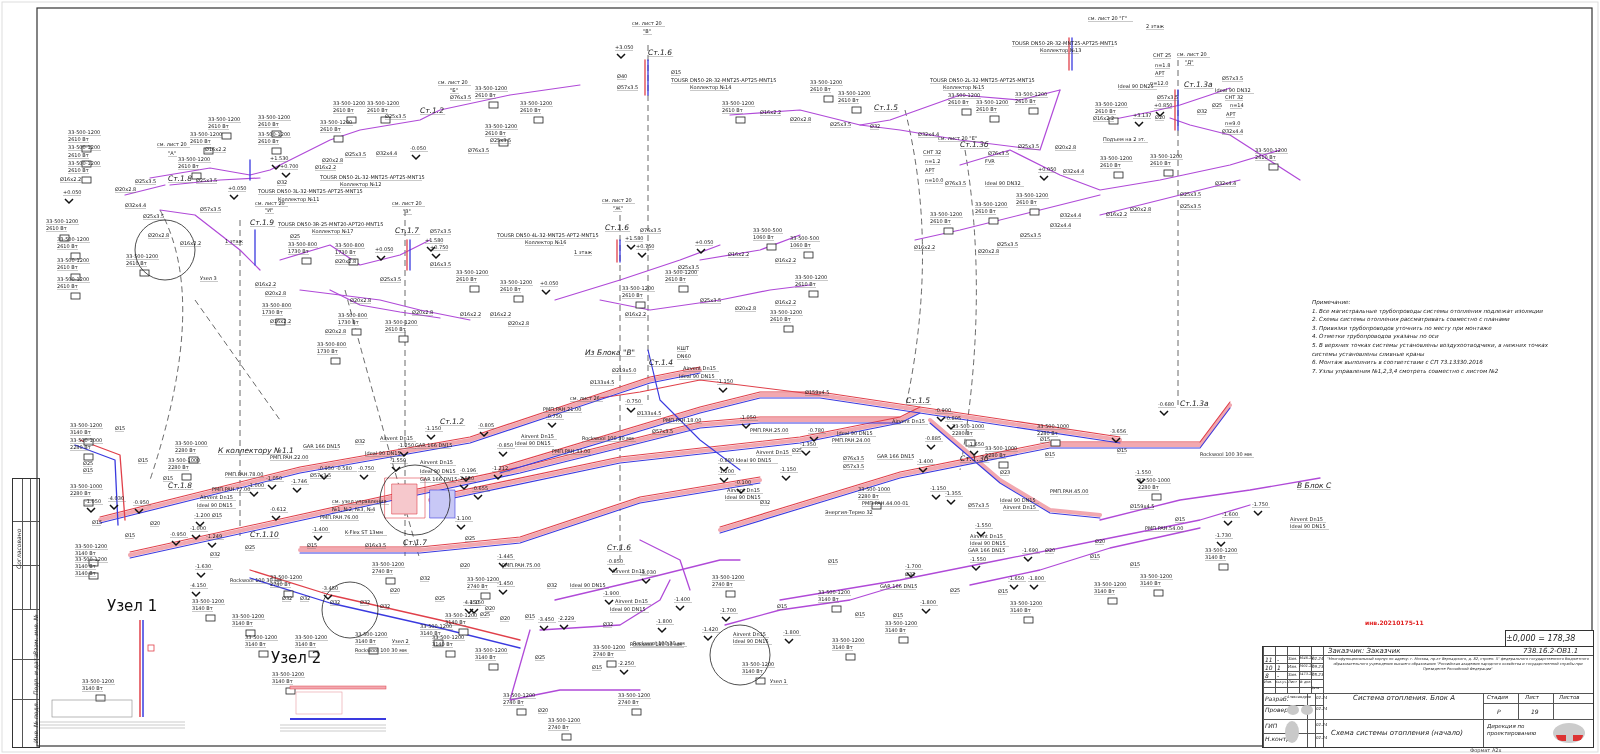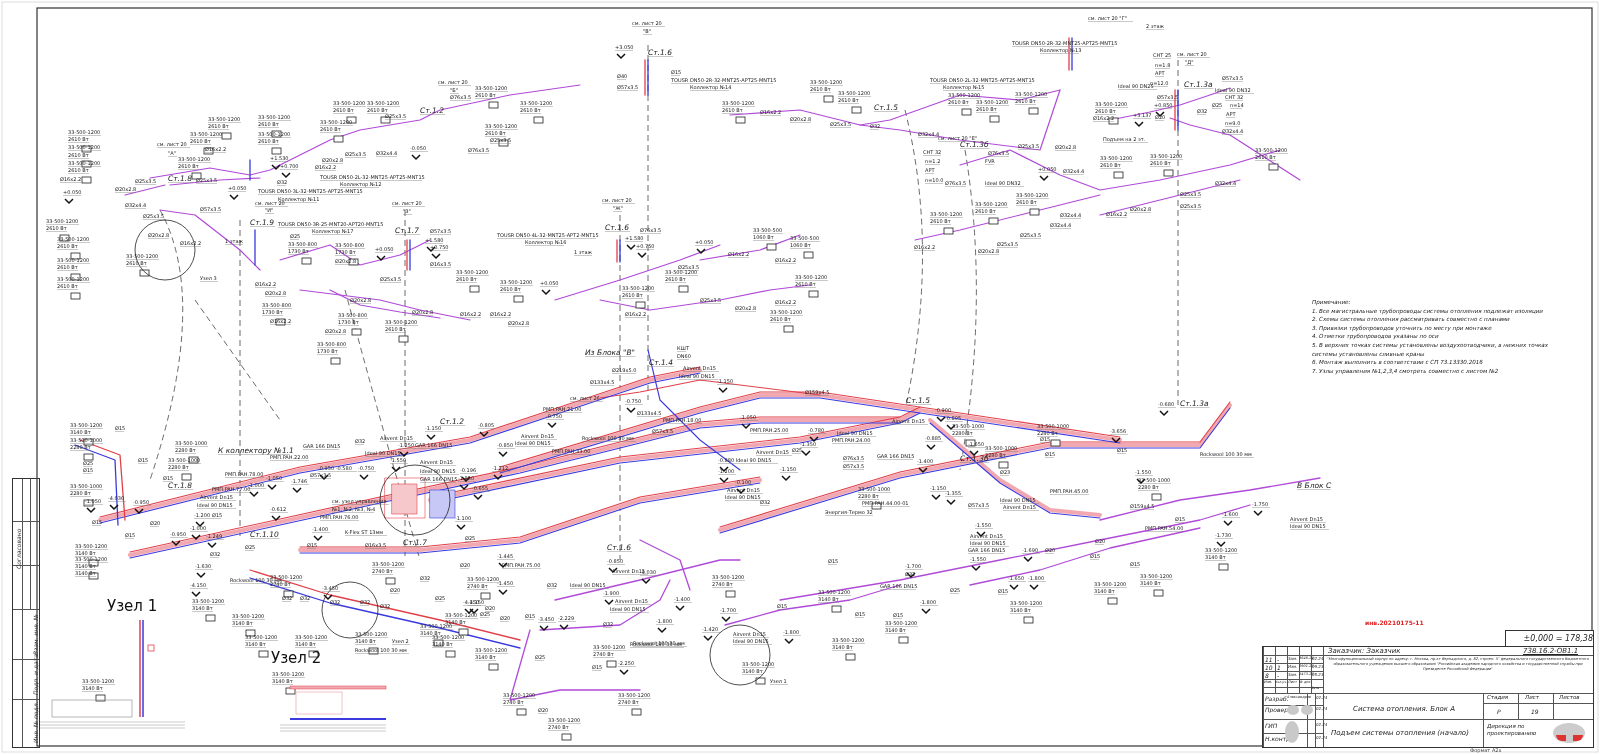--- a/index.html
+++ b/index.html
@@ -5,21 +5,21 @@
   html,body{margin:0;padding:0;background:#fff;}
   body{width:1600px;height:754px;position:relative;overflow:hidden;font-family:"DejaVu Sans",sans-serif;}
   #drawing{position:absolute;left:0;top:0;width:1600px;height:754px;}
   .lbl{font-family:"DejaVu Sans",sans-serif;font-size:5.5px;fill:#222;font-style:italic;}
   .lbl-n{font-family:"DejaVu Sans",sans-serif;font-size:5px;fill:#222;}
   .big{font-family:"DejaVu Sans",sans-serif;font-size:15px;fill:#111;}
   .stamp{position:absolute;left:1262px;top:646px;width:330px;height:100px;border:1px solid #333;background:#fff;font-family:"DejaVu Sans",sans-serif;font-style:italic;color:#222;}
   .stamp .cell{position:absolute;font-size:6px;overflow:hidden;white-space:nowrap;}
   .hl{position:absolute;left:0;height:0;border-top:1px solid #555;}
   .vl{position:absolute;top:0;width:0;border-left:1px solid #555;}
-  .elev-box{position:absolute;left:1505px;top:630px;width:87px;height:15px;border:1px solid #333;font-size:8px;font-style:italic;line-height:15px;text-align:right;color:#222;background:#fff;}
+  .elev-box{position:absolute;left:1505px;top:630px;width:87px;height:15px;border:1px solid #333;font-size:8px;font-style:italic;line-height:15px;text-align:left;color:#222;background:#fff;}
   .notes{position:absolute;left:1312px;top:298px;width:270px;font-size:5.6px;font-style:italic;color:#222;line-height:8.6px;}
   .notes div{white-space:nowrap;}
   .side-strip{position:absolute;left:12px;top:478px;width:26px;height:268px;border:1px solid #333;}
   .side-text{position:absolute;font-size:6px;font-style:italic;color:#333;transform:rotate(-90deg);transform-origin:left top;white-space:nowrap;}
   .red-code{position:absolute;left:1365px;top:619px;font-size:6px;color:#e02020;font-weight:bold;}
   .format{position:absolute;left:1470px;top:747px;font-size:5px;color:#444;}
   .blob{position:absolute;background:#c9c9c9;border-radius:50%;}
 </style>
 </head>
 <body>
@@ -1450,21 +1450,21 @@
   <div class="hl" style="top:46px;width:330px;"></div>
   <div class="hl" style="top:58px;width:60px;"></div>
   <div class="hl" style="top:72px;width:330px;"></div>
   <div class="hl" style="top:86px;width:60px;"></div>
   <div class="vl" style="left:220px;top:46px;height:54px;"></div>
   <div class="vl" style="left:255px;top:46px;height:26px;"></div>
   <div class="vl" style="left:290px;top:46px;height:26px;"></div>
   <div class="hl" style="left:220px;top:56px;width:110px;"></div>
 
   <div class="cell" style="left:65px;top:0px;font-size:7px;">Заказчик: Заказчик</div>
-  <div class="cell" style="left:260px;top:0px;font-size:7px;text-decoration:underline;">738.16.2-ОВ1.1</div>
+  <div class="cell" style="left:260px;top:0px;font-size:7px;">738.16.2-ОВ1.1</div>
   <div class="cell" style="left:64px;top:10px;width:262px;font-size:3.6px;white-space:normal;text-align:center;line-height:5px;">"Многофункциональный корпус по адресу: г. Москва, пр-кт Вернадского, д. 82, строен. 5" федерального государственного бюджетного образовательного учреждения высшего образования "Российская академия народного хозяйства и государственной службы при Президенте Российской Федерации"</div>
 
   <div class="cell" style="left:2px;top:9px;">11</div>
   <div class="cell" style="left:14px;top:9px;">-</div>
   <div class="cell" style="left:25px;top:9px;font-size:4px;">Зам.</div>
   <div class="cell" style="left:36px;top:9px;font-size:3.5px;">3646-24</div>
   <div class="cell" style="left:49px;top:9px;font-size:4px;">02.24</div>
   <div class="cell" style="left:2px;top:17px;">10</div>
   <div class="cell" style="left:14px;top:17px;">1</div>
   <div class="cell" style="left:25px;top:17px;font-size:4px;">Изм.</div>
@@ -1487,22 +1487,22 @@
   <div class="cell" style="left:2px;top:59px;">Провер.</div>
   <div class="cell" style="left:53px;top:59px;font-size:4px;">02.24</div>
   <div class="cell" style="left:2px;top:75px;">ГИП</div>
   <div class="cell" style="left:53px;top:75px;font-size:4px;">02.24</div>
   <div class="cell" style="left:2px;top:88px;">Н.контр.</div>
   <div class="cell" style="left:53px;top:88px;font-size:4px;">02.24</div>
   <div class="blob" style="left:24px;top:58px;width:12px;height:10px;"></div>
   <div class="blob" style="left:22px;top:74px;width:14px;height:22px;"></div>
   <div class="blob" style="left:38px;top:58px;width:12px;height:10px;"></div>
 
-  <div class="cell" style="left:90px;top:58px;font-size:7px;">Система отопления. Блок А</div>
-  <div class="cell" style="left:68px;top:82px;font-size:7px;">Подъем системы отопления (начало)</div>
+  <div class="cell" style="left:90px;top:47px;font-size:7px;">Система отопления. Блок А</div>
+  <div class="cell" style="left:68px;top:82px;font-size:7px;">Схема системы отопления (начало)</div>
   <div class="cell" style="left:224px;top:47px;font-size:5.5px;">Стадия</div>
   <div class="cell" style="left:262px;top:47px;font-size:5.5px;">Лист</div>
   <div class="cell" style="left:296px;top:47px;font-size:5.5px;">Листов</div>
   <div class="cell" style="left:234px;top:61px;font-size:6px;">Р</div>
   <div class="cell" style="left:268px;top:61px;font-size:6px;">19</div>
   <div class="cell" style="left:224px;top:76px;width:60px;font-size:5.5px;white-space:normal;line-height:7px;">Дирекция по проектированию</div>
   <div class="blob" style="left:290px;top:76px;width:32px;height:20px;background:#ccc;"></div>
   <div style="position:absolute;left:293px;top:88px;width:10px;height:6px;background:#d33;border-radius:0 0 0 8px;"></div>
   <div style="position:absolute;left:310px;top:88px;width:10px;height:6px;background:#d33;border-radius:0 0 8px 0;"></div>
 </div>

